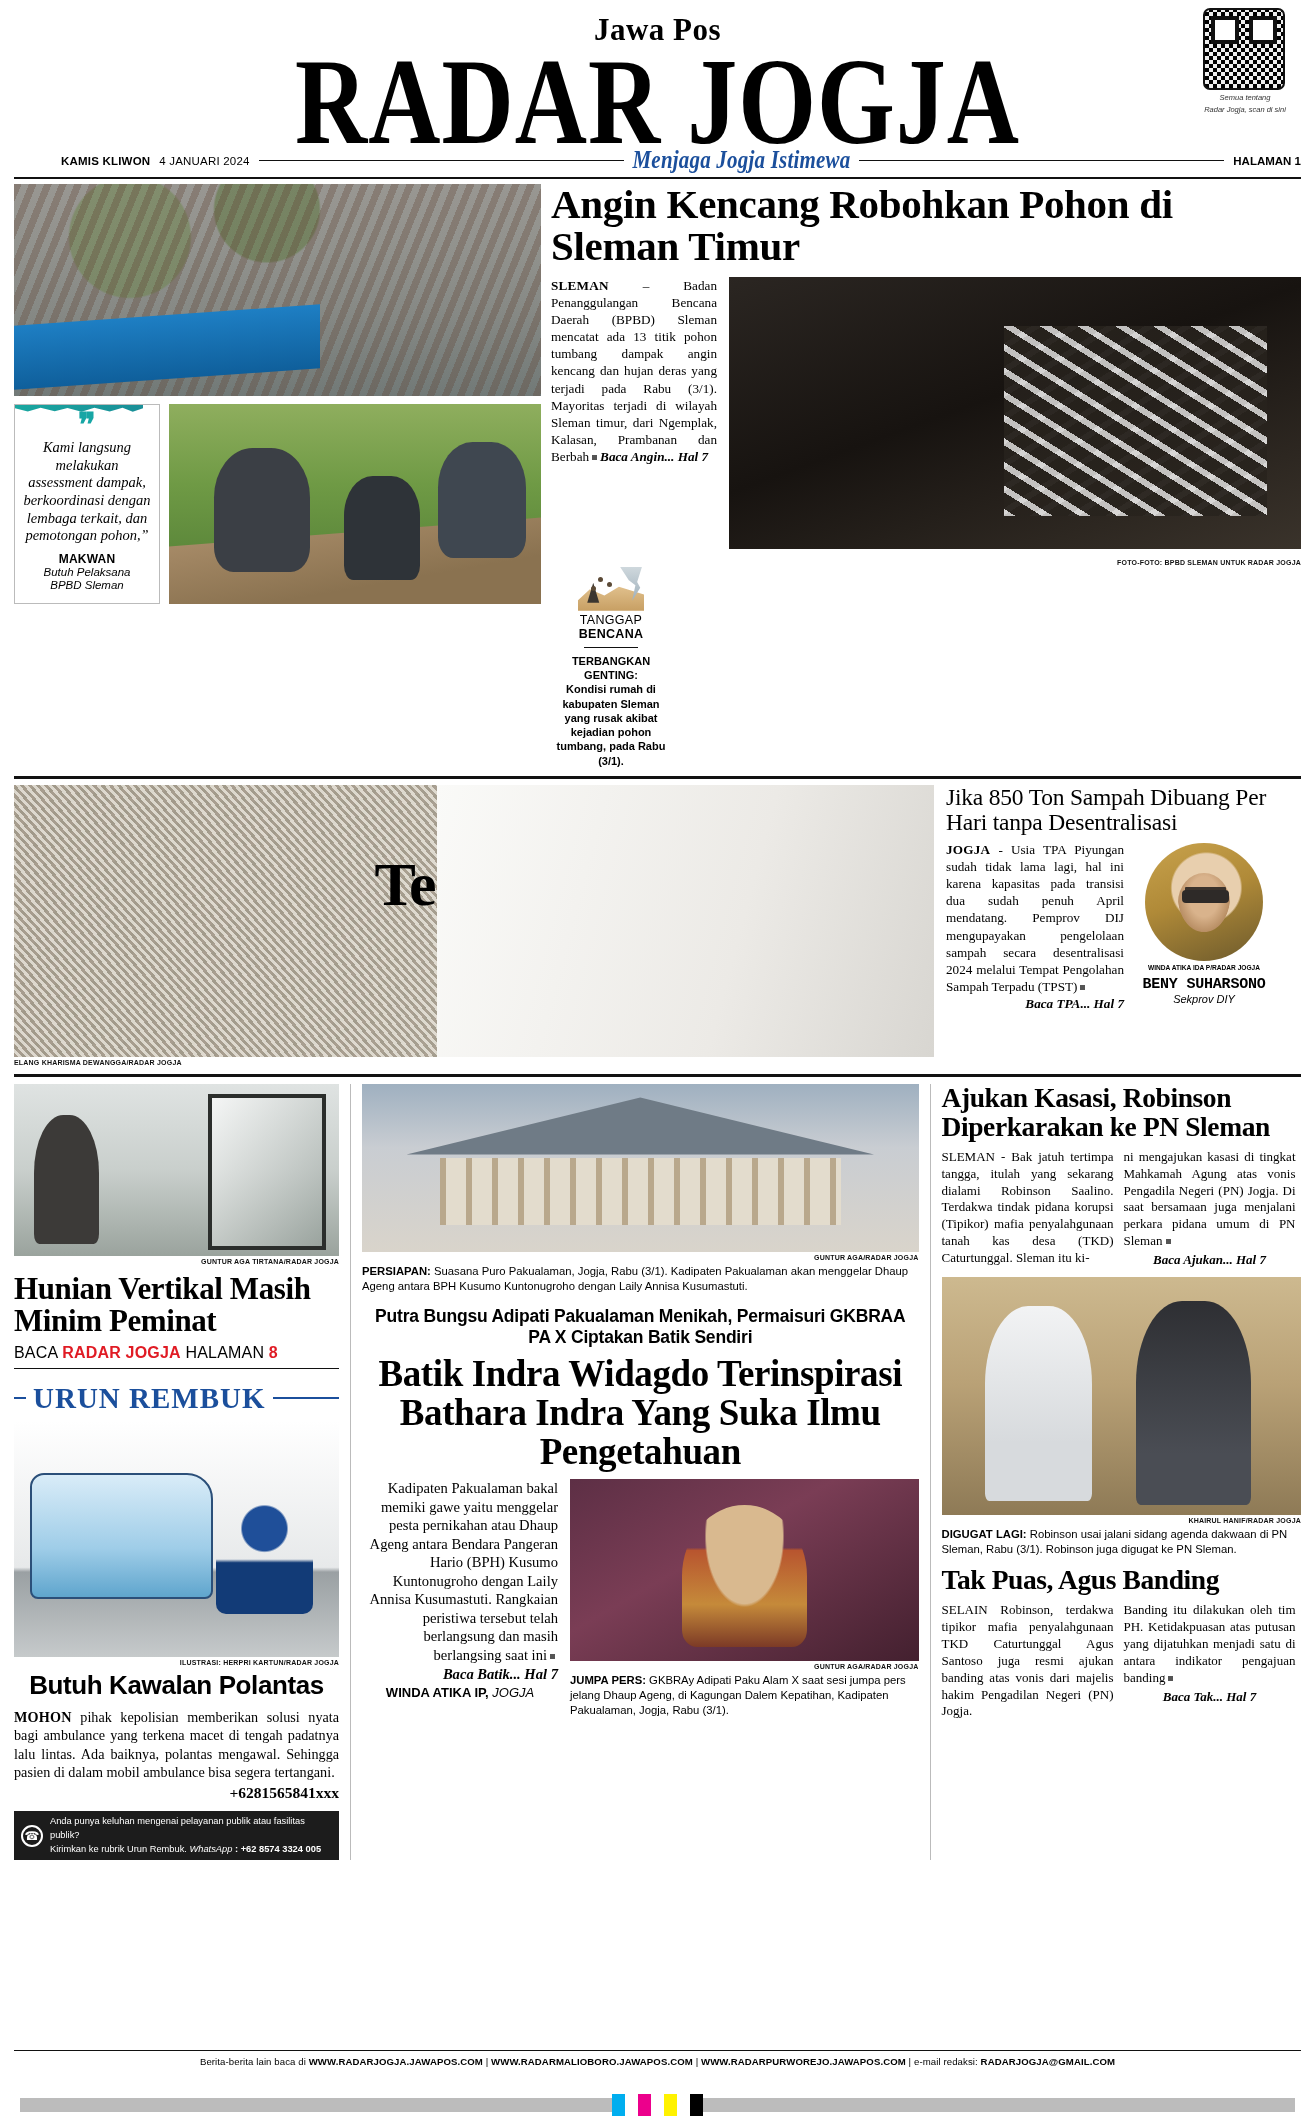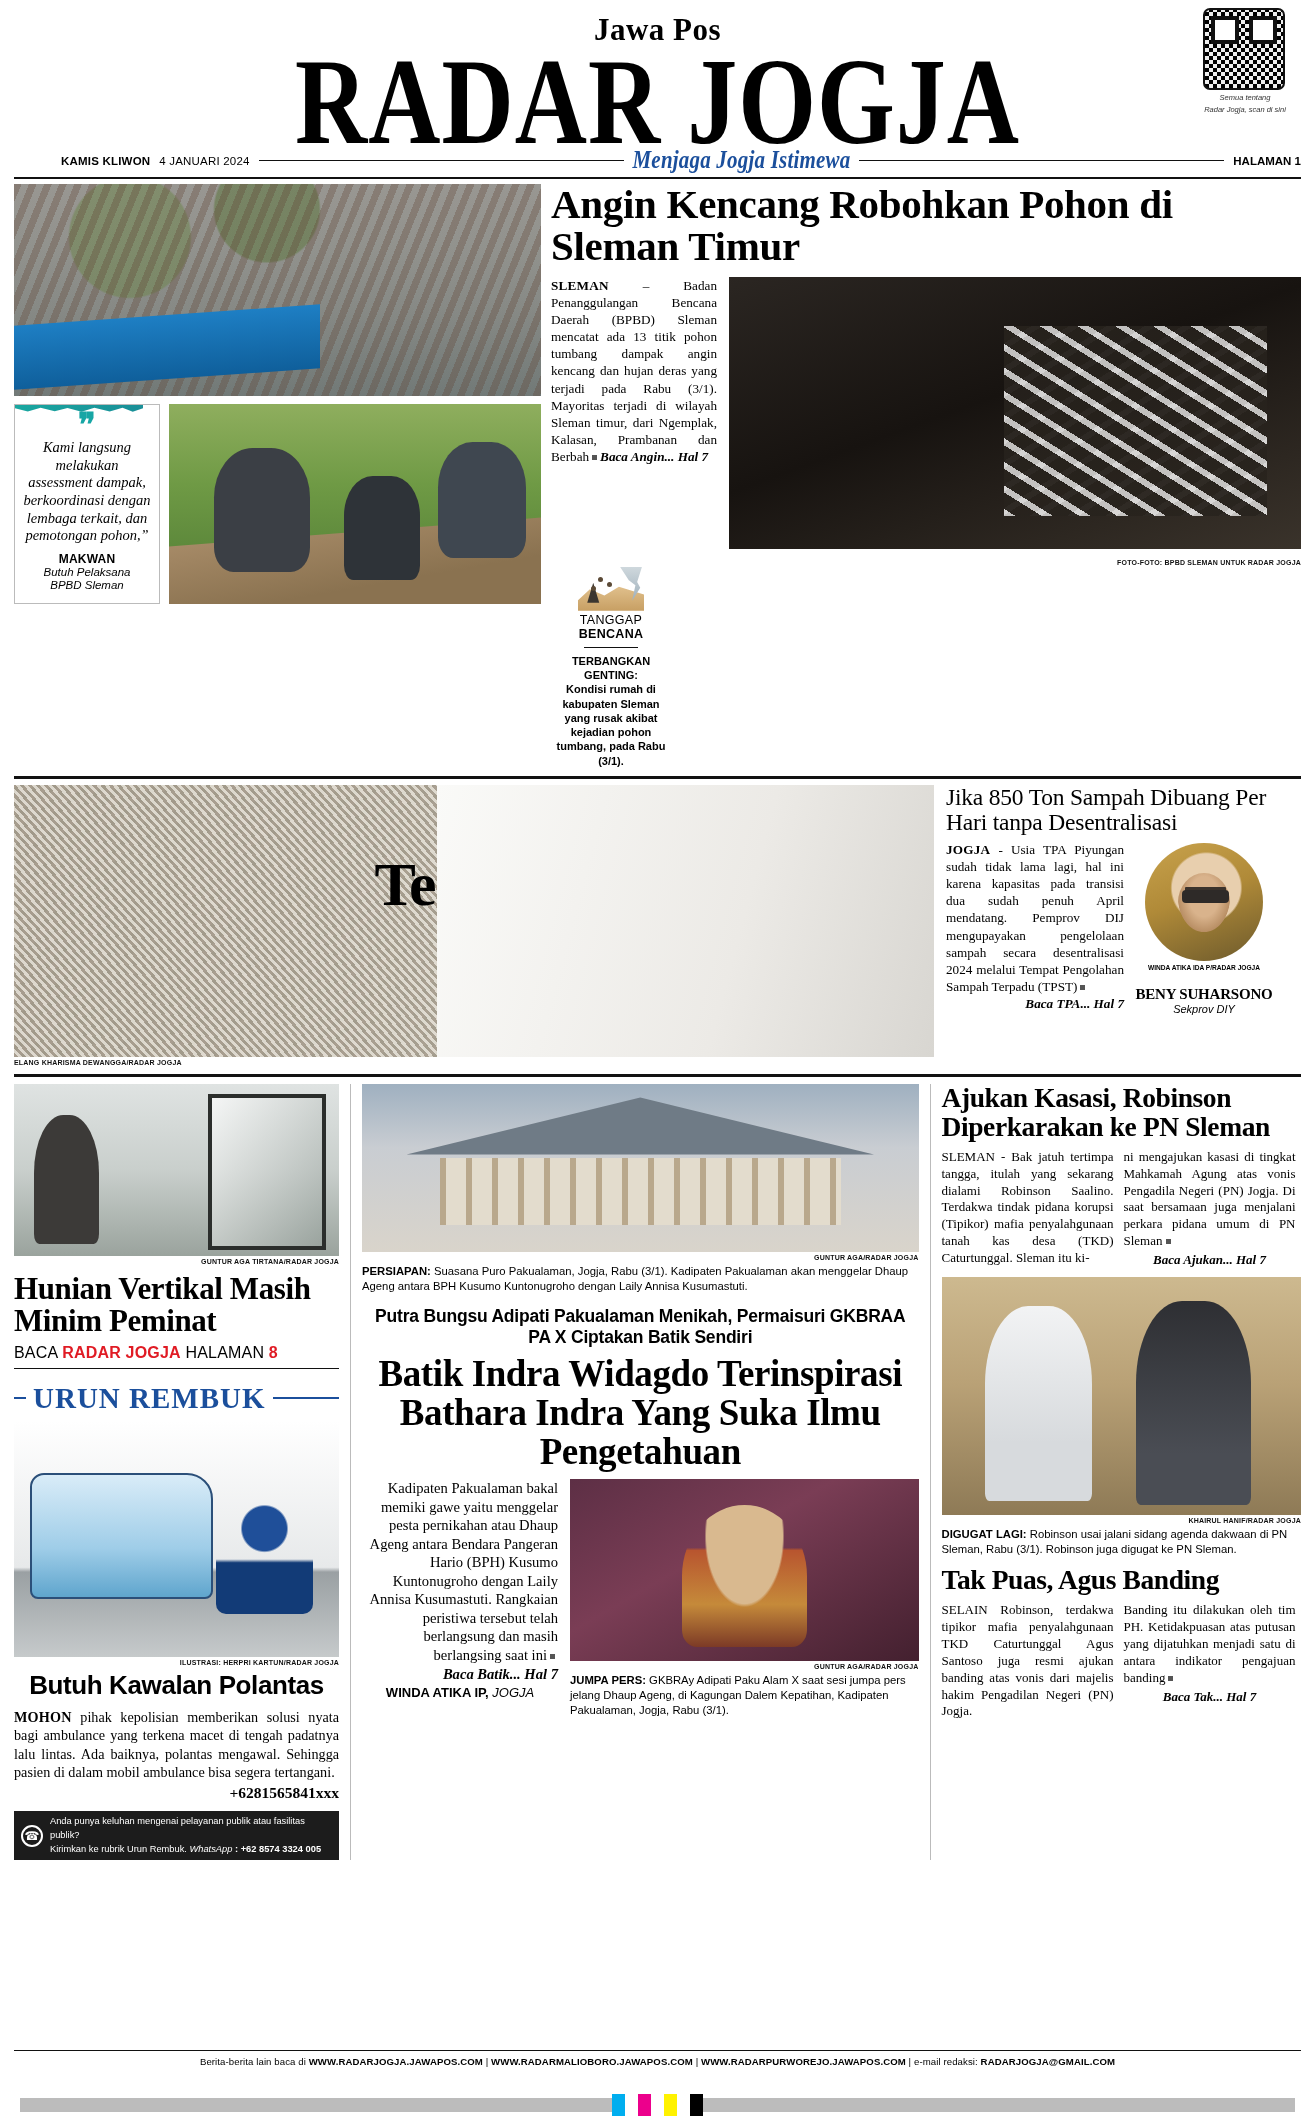--- a/index.html
+++ b/index.html
@@ -304,21 +304,21 @@
     content:""; position:absolute; left:28%; top:26%; width:44%; height:50%;
     background: radial-gradient(ellipse at 50% 40%, #d9b38c 0 40%, #b98f65 70%, transparent 72%);
     border-radius:50% 50% 45% 45%;
   }
   .portrait::after {
     content:""; position:absolute; left:31%; top:40%; width:40%; height:11%;
     background:#2e2a28; border-radius:4px;
     box-shadow: 0 -6px 0 -3px #3b332c;
   }
   .pcredit { font-family:"Liberation Sans",sans-serif; font-size:6.6px; font-weight:bold; margin-top:3px; }
-  .pname { font-family:Liberation Serif, serif; font-weight:bold; font-size:15px; margin-top:15px; letter-spacing:-.2px;}
+  .pname { font-family:Liberation Mono, monospace; font-weight:bold; font-size:15px; margin-top:5px; letter-spacing:-.2px;}
   .prole { font-family:"Liberation Sans",sans-serif; font-style:italic; font-size:11px; }
 
   
   .lower { display:flex; gap:11px; margin-top:7px; }
   .col-l { width:330px; }
   .col-c { width:565px; }
   .col-r { width:365px; }
   .vdiv { width:1px; background:#bbb; }
 
   h3.head-l {

